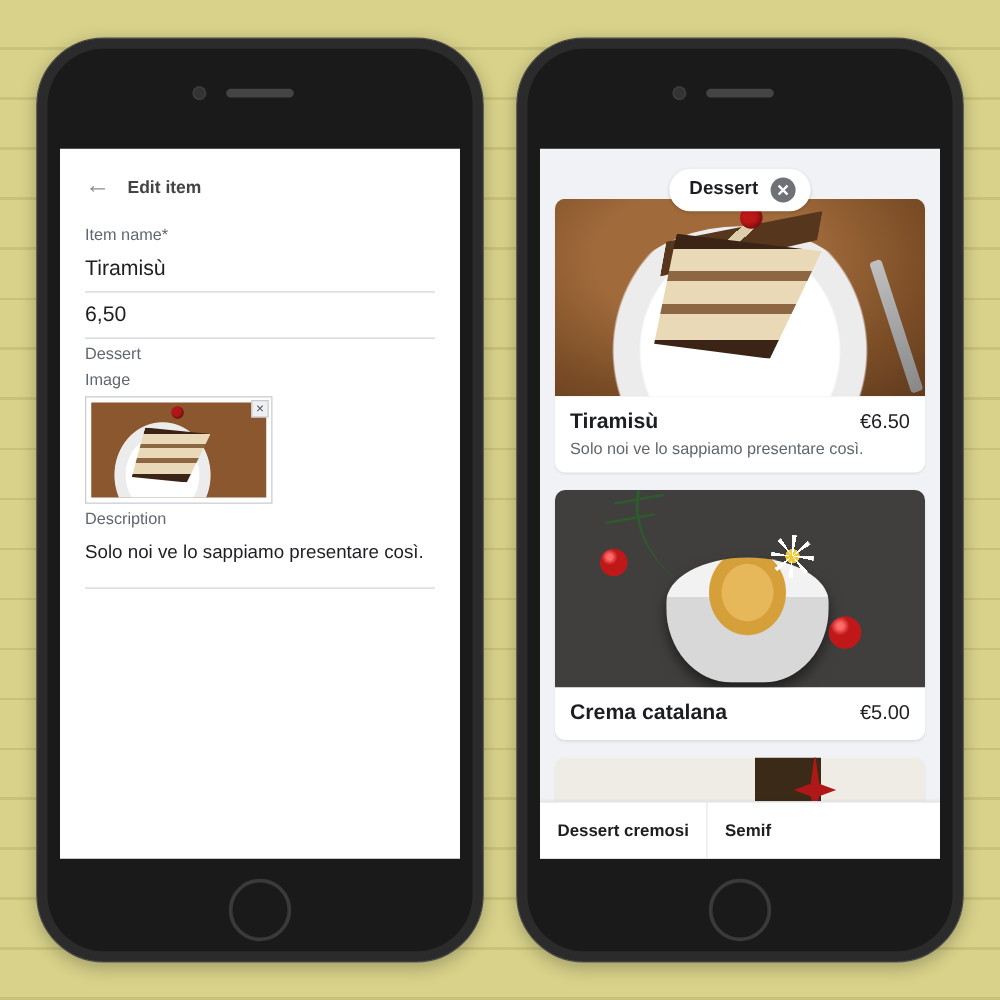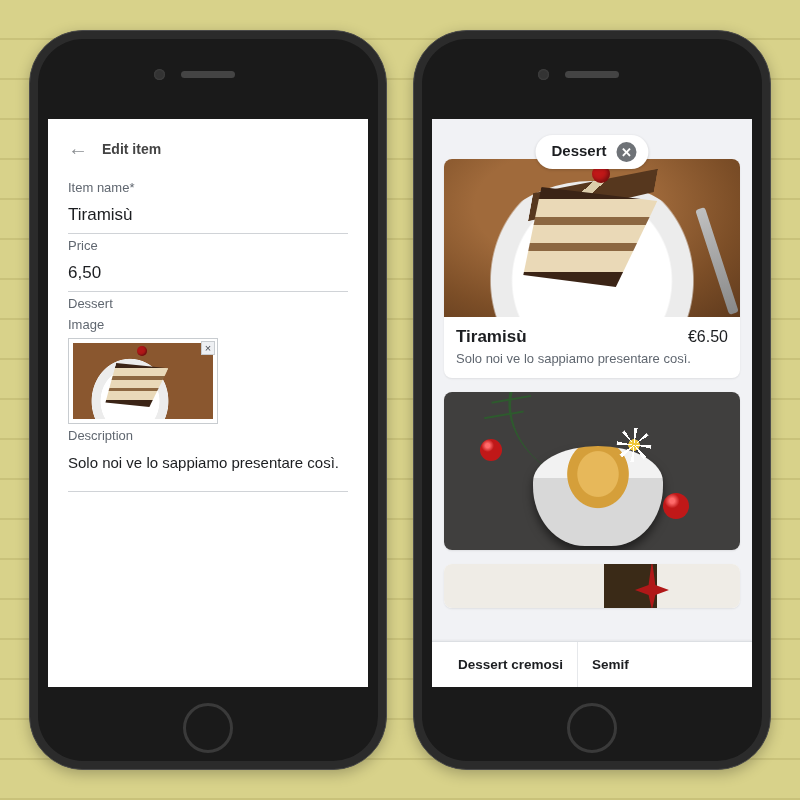--- a/index.html
+++ b/index.html
@@ -220,21 +220,20 @@
   .card-peek { height: 44px; }
   .peek-img { width:100%; height:100%; background: linear-gradient(90deg, #efece6 0 54%, #3a2a17 54% 72%, #efece6 72% 100%); position:relative; }
   .peek-garnish { position:absolute; right:24%; top:-4px; width:34px; height:50px; background:#b01818; clip-path: polygon(50% 0, 60% 50%, 100% 60%, 60% 70%, 50% 100%, 40% 70%, 0 60%, 40% 50%); }
 
   .tabbar {
     position: absolute; left:0; right:0; bottom:0;
     height: 46px; background:#fff;
     border-top:1px solid #dcdfe3;
     display:flex; align-items:stretch;
     box-shadow: 0 -1px 2px rgba(0,0,0,0.05);
-    padding-left: 12px;
   }
   .tab {
     flex: 0 0 auto;
     padding: 0 14px;
     display:flex; align-items:center; justify-content:center;
     font-size: 13.5px; font-weight:600; color:#1c1e21;
     border-right:1px solid #e6e8eb;
     white-space: nowrap;
   }
   .tab:last-child { border-right:none; }
@@ -252,21 +251,20 @@
         <span class="back-arrow">←</span>
         <span class="edit-title">Edit item</span>
       </div>
 
       <div class="field">
         <div class="field-label">Item name*</div>
         <input class="field-input" value="Tiramisù" style="">
       </div>
 
       <div class="field">
-        <div class="field-label">Price</div>
         <input class="field-input" value="6,50" style="">
       </div>
 
       <div class="field">
         <div class="field-label">Dessert</div>
       </div>
 
       <div class="field image-section">
         <div class="field-label">Image</div>
         <div class="thumbnail-box">
@@ -323,20 +321,26 @@
       <div class="card">
         <div class="card-photo">
           <div class="bg-slate">
             <div class="twig"></div>
             <div class="berry b1"></div>
             <div class="ramekin"></div>
             <div class="daisy"></div>
             <div class="berry b2"></div>
           </div>
         </div>
+        <div class="card-body">
+          <div class="card-row1">
+            <span class="card-title">Crema catalana</span>
+            <span class="card-price">€5.00</span>
+          </div>
+        </div>
       </div>
 
       <div class="card card-peek">
         <div class="peek-img">
           <div class="peek-garnish"></div>
         </div>
       </div>
 
     </div>
 

